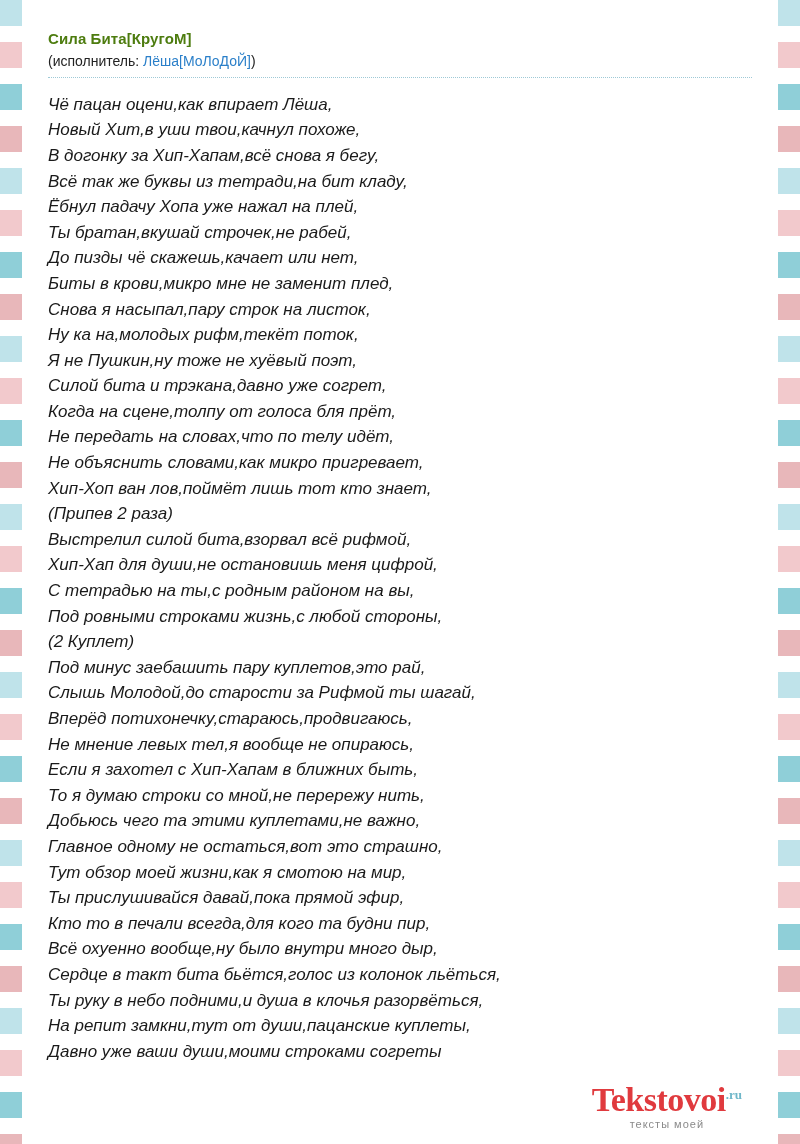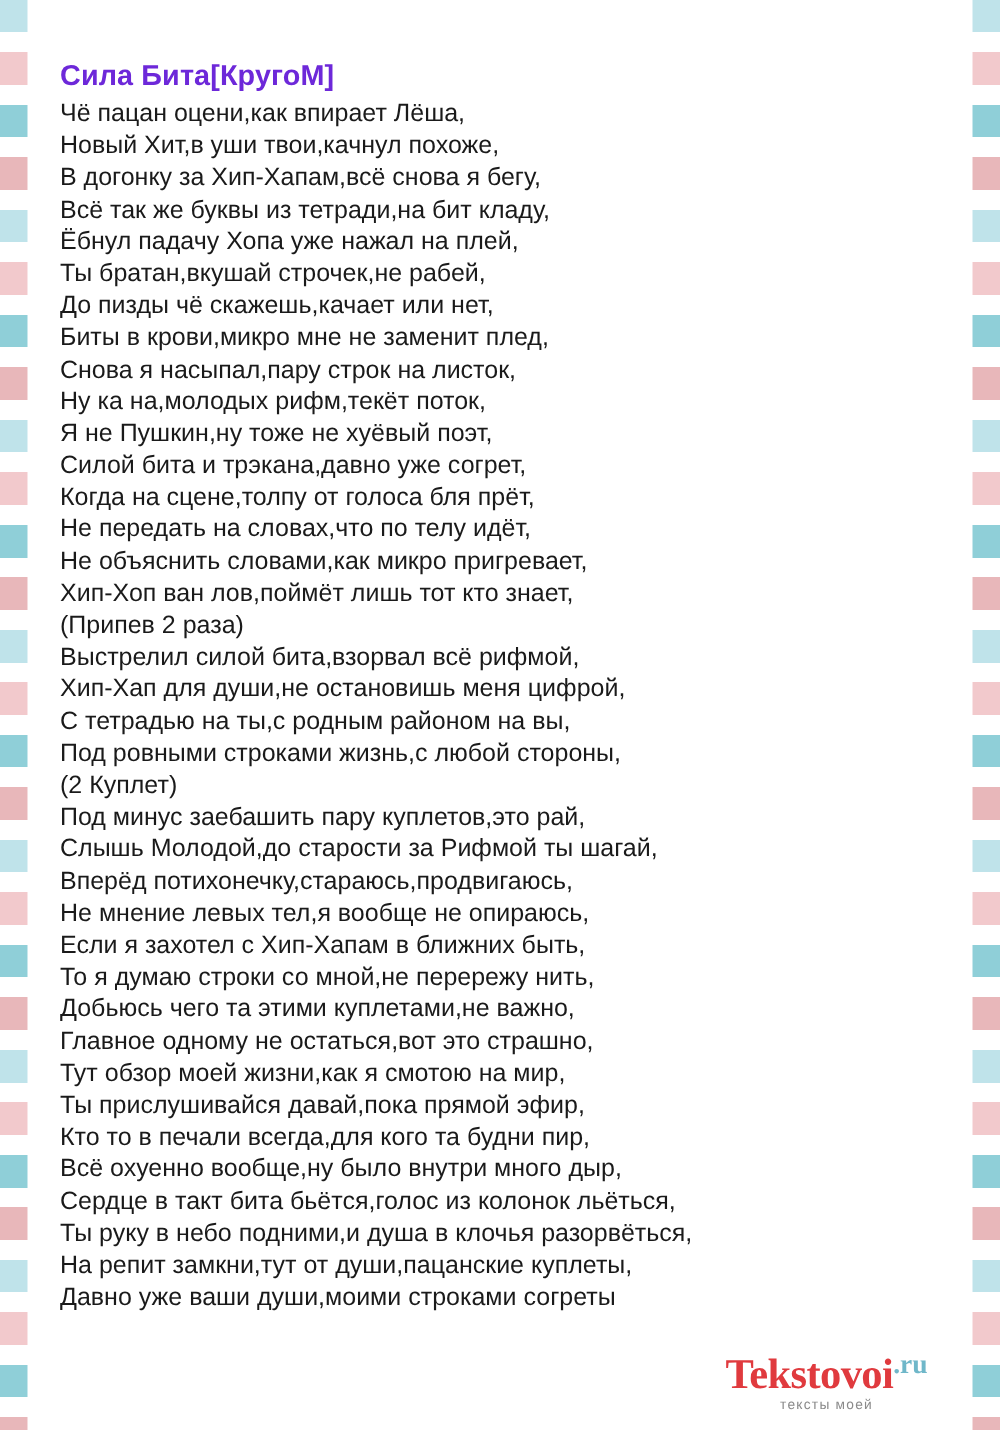--- a/index.html
+++ b/index.html
@@ -44,87 +44,89 @@
     position: absolute;
     left: 0;
     top: 0;
     right: 0;
     bottom: 0;
     padding: 30px 26px 0 26px;
     box-sizing: border-box;
   }
 
   .song-title {
-    color: #6d28d9;
-    font-size: 23px;
+    color: #4d7c0f;
+    font-size: 15px;
     font-weight: bold;
     line-height: 1.25;
-    margin: 16px 0 4px 0;
+    margin: 0 0 4px 0;
     letter-spacing: 0.1px;
   }
   .performer-line {
     font-size: 14px;
     color: #222222;
     padding-bottom: 8px;
     border-bottom: 1px dotted #9ec9d6;
     margin-bottom: 14px;
   }
   .performer-link {
     color: #2a7fc9;
     text-decoration: none;
     cursor: pointer;
   }
 
   .lyrics {
-    font-size: 20px;
+    font-size: 17px;
     line-height: 25.6px;
     color: #1a1a1a;
     white-space: pre-wrap;
     font-family: "Liberation Sans", sans-serif;
+    font-style: italic;
   }
 
   
   .footer-logo {
     position: absolute;
     right: 36px;
     bottom: 14px;
     text-align: center;
     user-select: none;
   }
   .logo-text {
     font-family: "Liberation Serif", serif;
     font-size: 34px;
     font-weight: bold;
     color: #e03a3e;
     letter-spacing: -0.5px;
     line-height: 1;
   }
   .logo-text .dot-ru {
     color: #6fb7c9;
-    font-size: 22px;
+    font-size: 13px;
     vertical-align: super;
     letter-spacing: 0;
   }
   .logo-sub {
     font-size: 11px;
     color: #8a8a8a;
     letter-spacing: 1px;
     margin-top: 1px;
   }
 </style>
 </head>
 <body>
 
 <div class="page-frame"></div>
 
 <div class="page-inner">
   <div class="content">
 
     <h1 class="song-title">Сила Бита[КругоМ]</h1>
 
+    <div class="performer-line"><span>(исполнитель: </span><a class="performer-link" href="#">Лёша[МоЛоДоЙ]</a><span>)</span></div>
 
     <div class="lyrics">Чё пацан оцени,как впирает Лёша,
 Новый Хит,в уши твои,качнул похоже,
 В догонку за Хип-Хапам,всё снова я бегу,
 Всё так же буквы из тетради,на бит кладу,
 Ёбнул падачу Хопа уже нажал на плей,
 Ты братан,вкушай строчек,не рабей,
 До пизды чё скажешь,качает или нет,
 Биты в крови,микро мне не заменит плед,
 Снова я насыпал,пару строк на листок,

